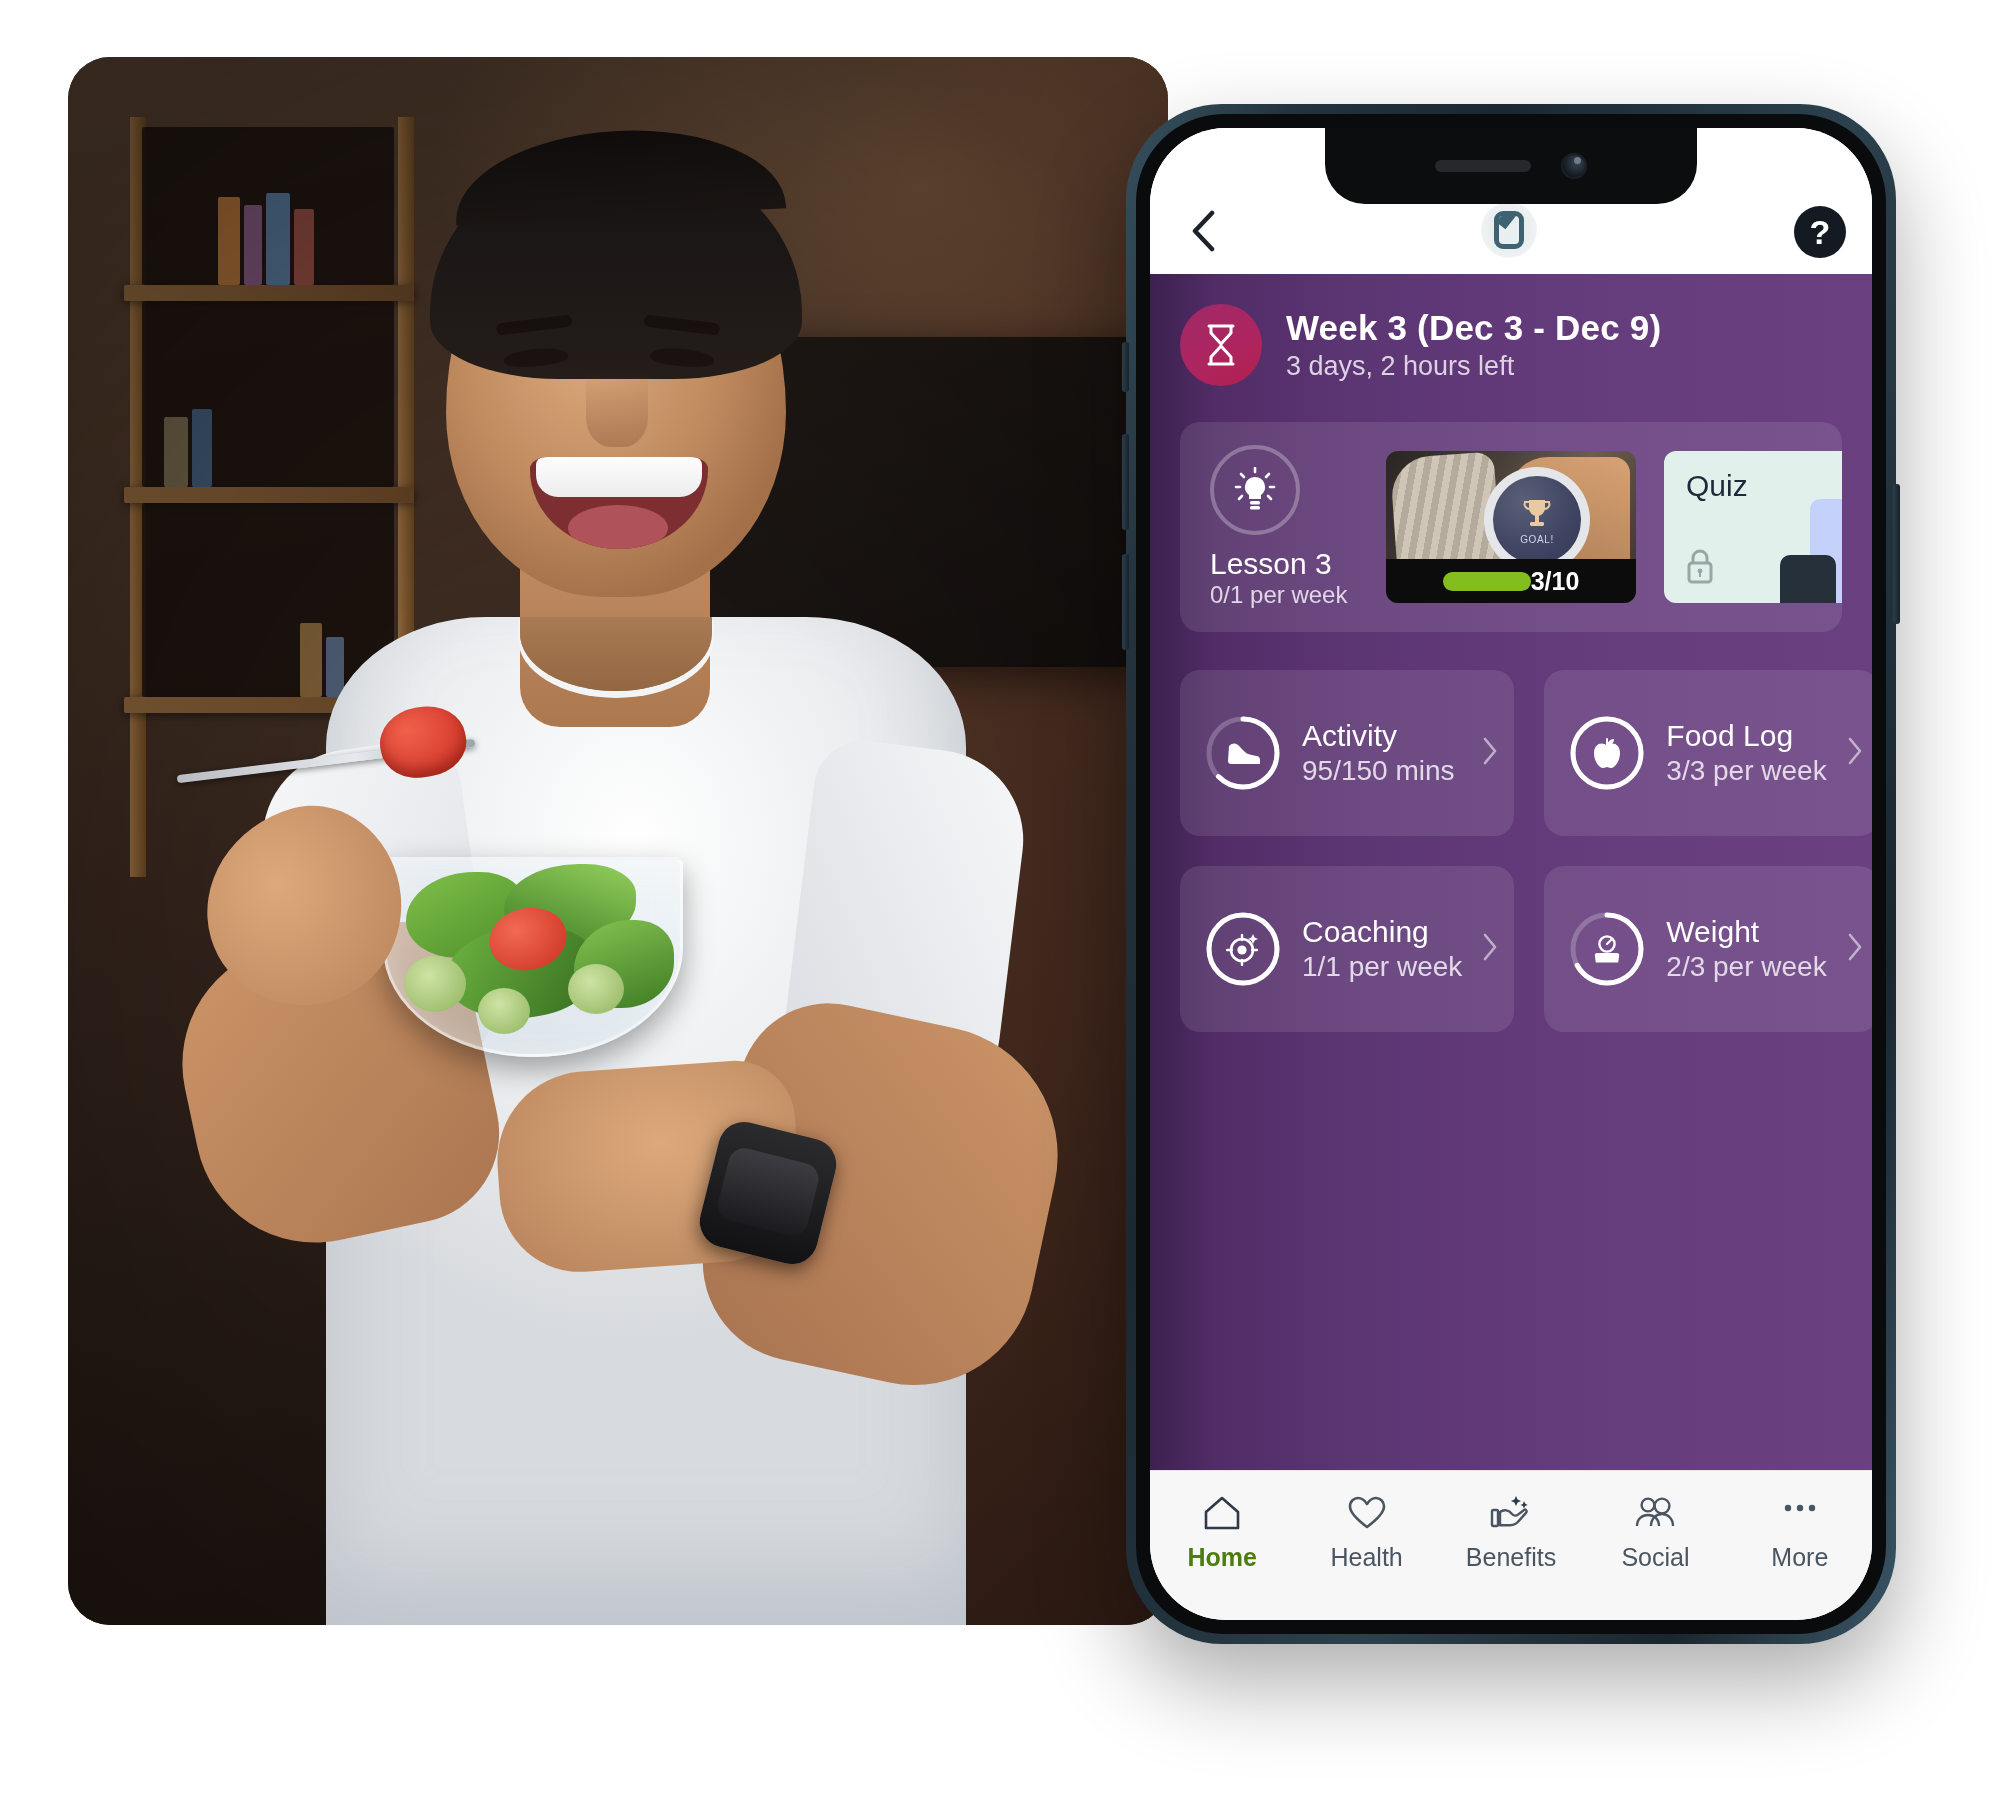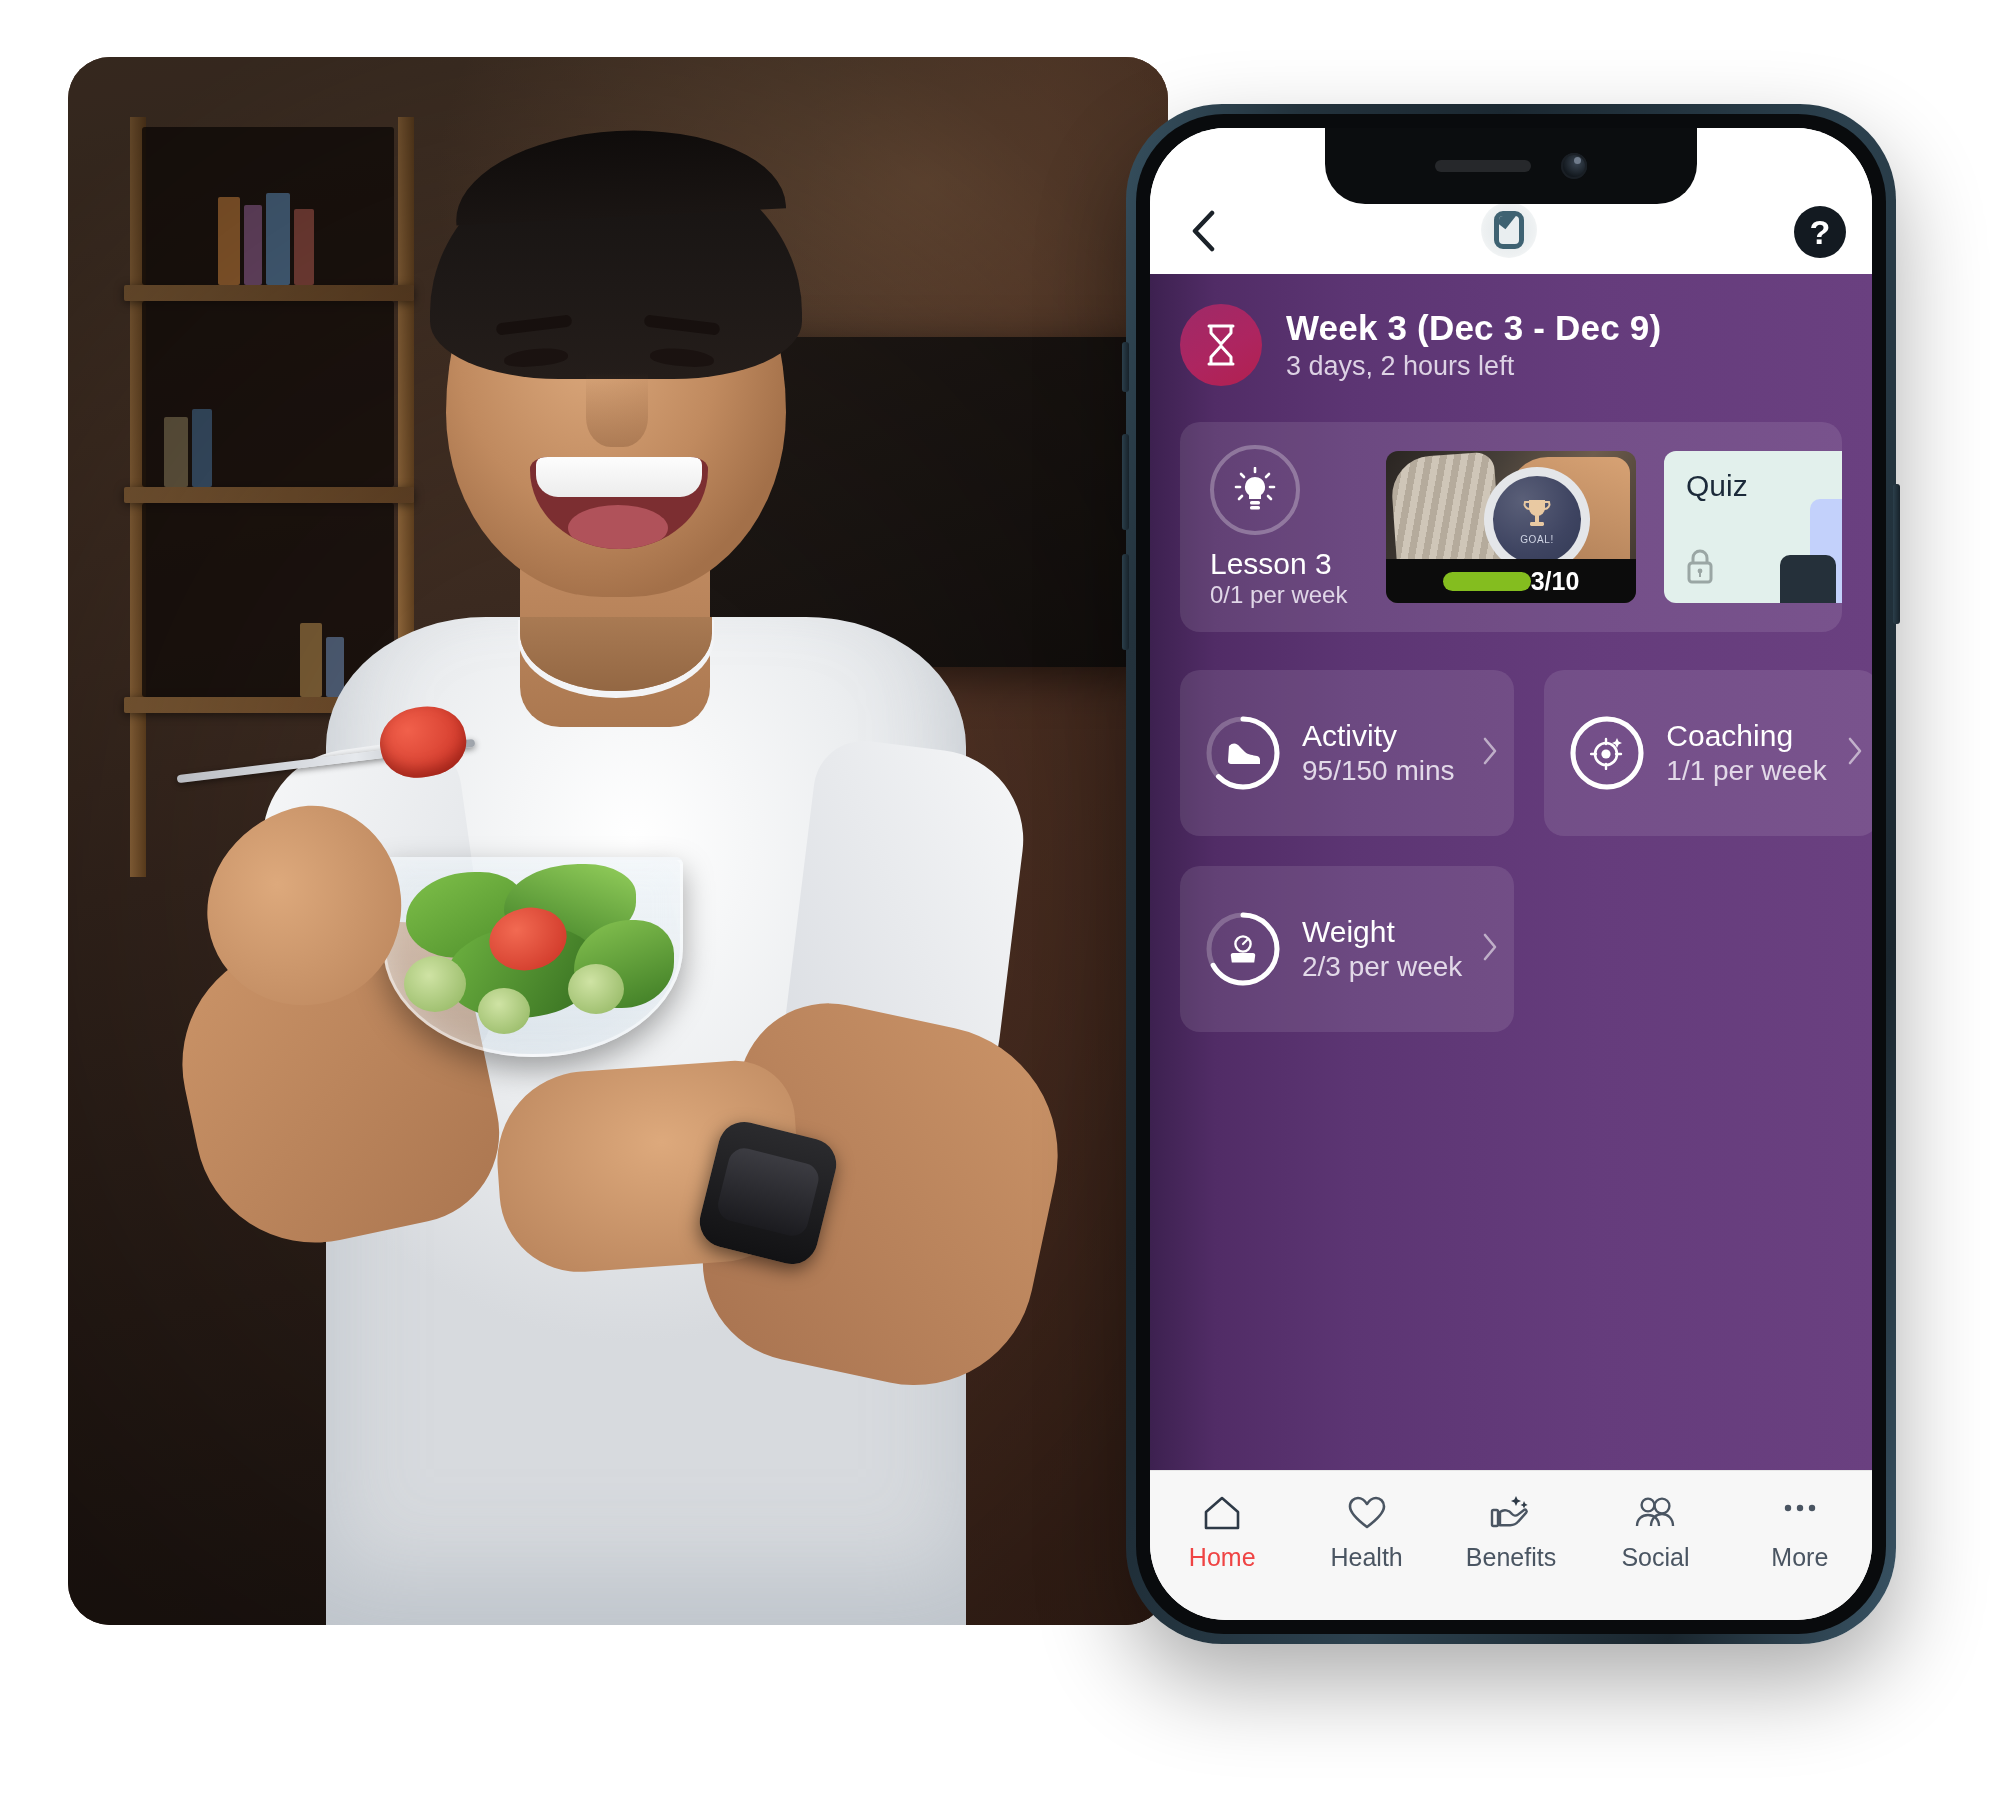--- a/index.html
+++ b/index.html
@@ -658,22 +658,22 @@
     align-items: center;
     gap: 10px;
     cursor: pointer;
     color: #3a4654;
   }
   .nav-label {
     font-size: 25px;
     color: #4a5562;
   }
   .nav-item.active .nav-label {
-    font-weight: 400;
-    color: #ef4444;
+    font-weight: 700;
+    color: #4d7c0f;
   }
   .nav-icon { height: 40px; display: flex; align-items: center; }
 </style>
 </head>
 <body>
 
 <div id="stage">
   <div id="outer-card"></div>
 
   <div id="photo-card">
@@ -861,20 +861,42 @@
                 <div class="tile-title">Activity</div>
                 <div class="tile-sub">95/150 mins</div>
               </div>
               <div class="tile-chev">
                 <svg width="16" height="28" viewBox="0 0 16 28">
                     <path d="M3 2 L13 14 L3 26" fill="none" stroke="currentColor" stroke-width="2.6" stroke-linecap="round" stroke-linejoin="round"></path>
                   </svg>
               </div>
             </div>
 
+            <div class="tile">
+              <div class="tile-ring">
+                <svg width="78" height="78" viewBox="0 0 78 78">
+                  <circle cx="39" cy="39" r="34" fill="none" stroke="rgba(255,255,255,.22)" stroke-width="5"></circle>
+                  <circle cx="39" cy="39" r="34" fill="none" stroke="#ffffff" stroke-width="5" stroke-linecap="round" stroke-dasharray="214 214" transform="rotate(-90 39 39)"></circle>
+                </svg>
+                <svg width="30" height="34" viewBox="0 0 30 34" style="position:relative;">
+                  <path d="M15 10 c-5 -5 -13 -2 -13 7 c0 8 5 15 9 15 c2 0 3 -1 4 -1 c1 0 2 1 4 1 c4 0 9 -7 9 -15 c0 -9 -8 -12 -13 -7 z" fill="#ffffff"></path>
+                  <path d="M15 9 c1 -4 4 -6 7 -6 c0 4 -3 6 -7 7 z" fill="#ffffff"></path>
+                  <rect x="14" y="2" width="2" height="8" rx="1" fill="#ffffff"></rect>
+                </svg>
+              </div>
+              <div class="tile-text">
+                <div class="tile-title">Food Log</div>
+                <div class="tile-sub">3/3 per week</div>
+              </div>
+              <div class="tile-chev">
+                <svg width="16" height="28" viewBox="0 0 16 28">
+                    <path d="M3 2 L13 14 L3 26" fill="none" stroke="currentColor" stroke-width="2.6" stroke-linecap="round" stroke-linejoin="round"></path>
+                  </svg>
+              </div>
+            </div>
 
             <div class="tile">
               <div class="tile-ring">
                 <svg width="78" height="78" viewBox="0 0 78 78">
                   <circle cx="39" cy="39" r="34" fill="none" stroke="rgba(255,255,255,.22)" stroke-width="5"></circle>
                   <circle cx="39" cy="39" r="34" fill="none" stroke="#ffffff" stroke-width="5" stroke-linecap="round" stroke-dasharray="214 214" transform="rotate(-90 39 39)"></circle>
                 </svg>
                 <svg width="34" height="34" viewBox="0 0 34 34" style="position:relative;">
                   <circle cx="16" cy="18" r="11" fill="none" stroke="#ffffff" stroke-width="2.6"></circle>
                   <circle cx="16" cy="18" r="4.6" fill="#ffffff"></circle>

